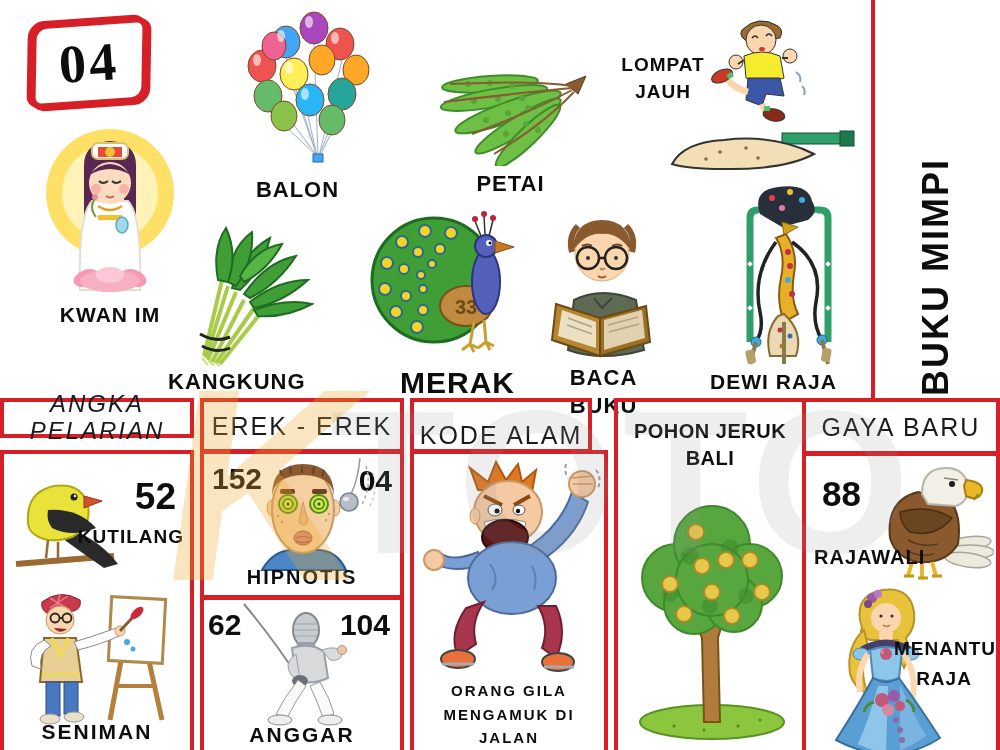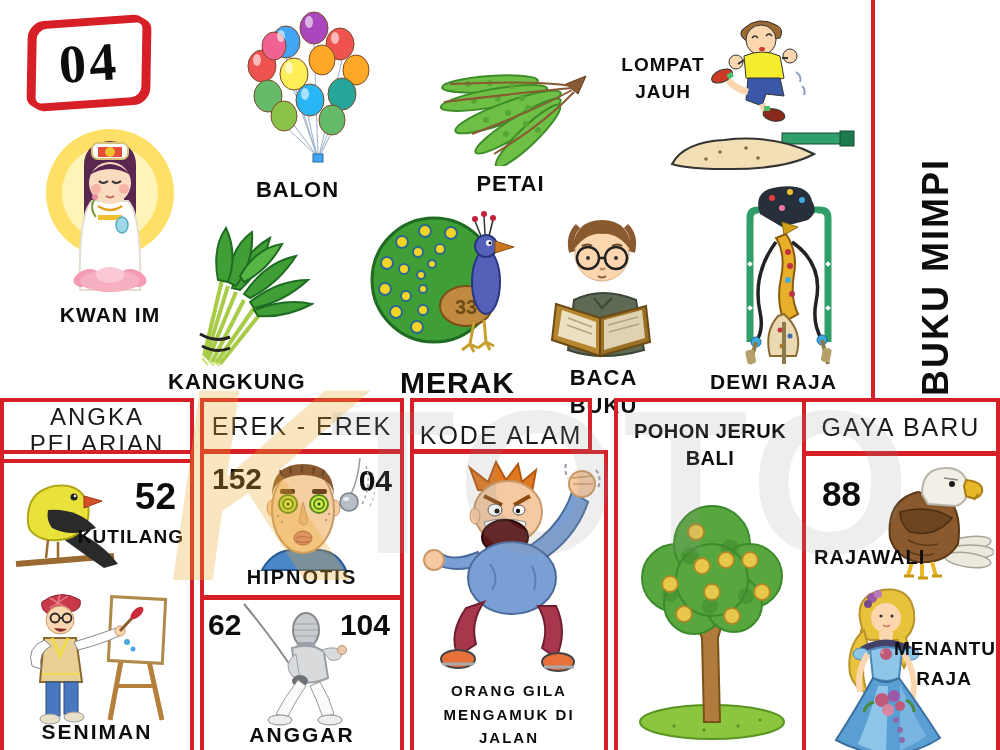--- a/index.html
+++ b/index.html
@@ -290,21 +290,21 @@
     <circle cx="58" cy="160" r="5" fill="#3fa9e0" stroke="#1a6a9a"></circle>
     <path d="M124 158 L130 182 M58 160 L52 182 M86 140 L86 182" stroke="#8a7a4a" stroke-width="4"></path>
     <rect x="124" y="166" width="9" height="14" rx="3" fill="#b5a06a" transform="rotate(12 128 172)"></rect>
     <rect x="48" y="168" width="9" height="14" rx="3" fill="#b5a06a" transform="rotate(-12 52 174)"></rect>
   </svg>
   <div class="lbl" style="left:696px;top:369px;width:155px;font-size:21px;">DEWI RAJA</div>
 
   <div class="vline"></div>
   <div class="sidebar-title">BUKU MIMPI</div>
 
-  <div class="cell hdr" style="left:0;top:398px;width:194px;height:65px;">
+  <div class="cell hdr" style="left:0;top:398px;width:194px;height:40px;font-style:italic;">
     <div>
       <div>ANGKA</div>
       <div>PELARIAN</div>
     </div>
   </div>
   <div class="cell" style="left:0;top:450px;width:194px;height:308px;">
     <svg class="abs" style="left:4px;top:16px;" width="118" height="110" viewBox="0 0 118 110">
       <path d="M8 94 L106 86" stroke="#9a6a32" stroke-width="6"></path>
       <path d="M60 58 Q92 70 110 94 L96 98 Q70 80 54 68 Z" fill="#2a2a2a"></path>
       <path d="M20 52 Q18 22 46 16 Q74 12 80 36 Q84 56 64 67 Q40 75 26 64 Q20 60 20 52 Z" fill="#e8e23a" stroke="#b0a818" stroke-width="2"></path>

